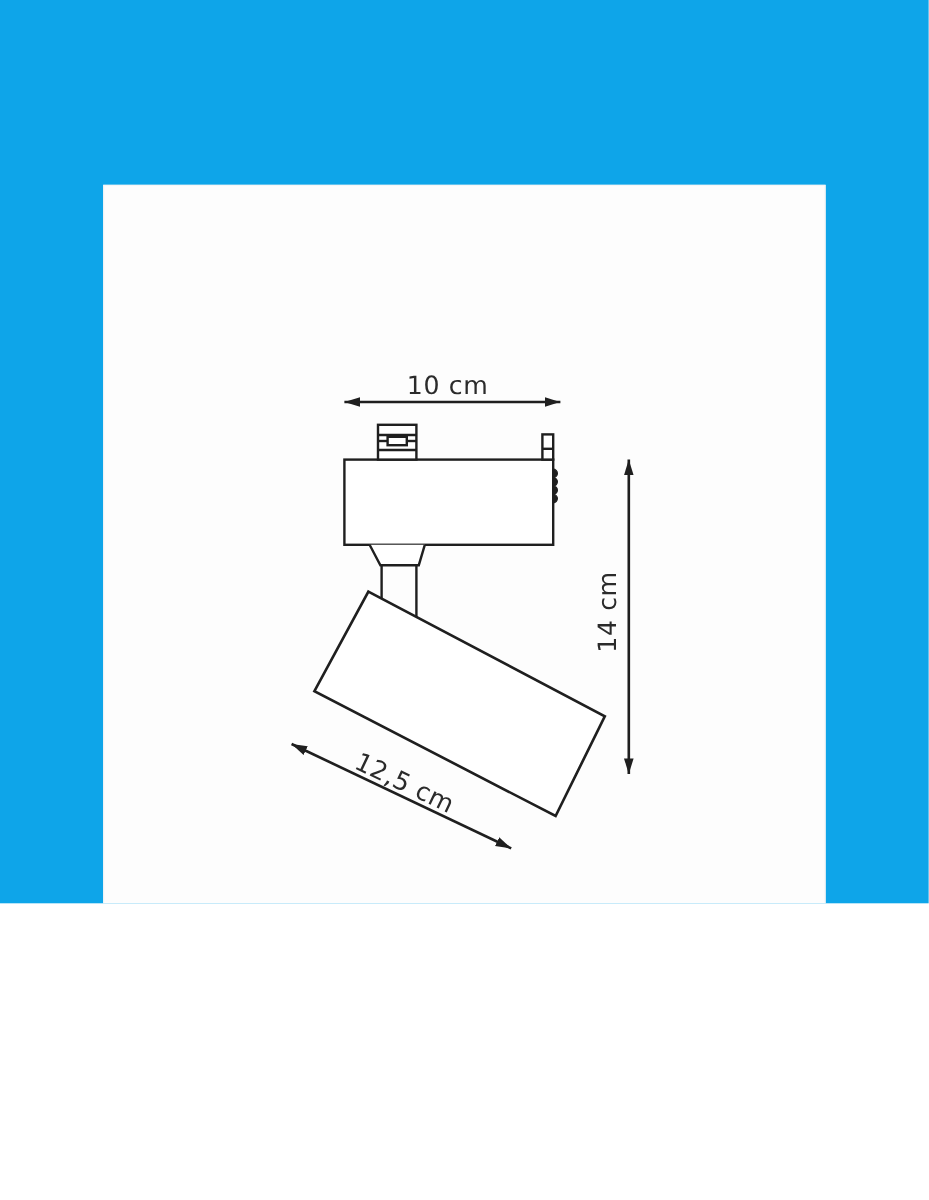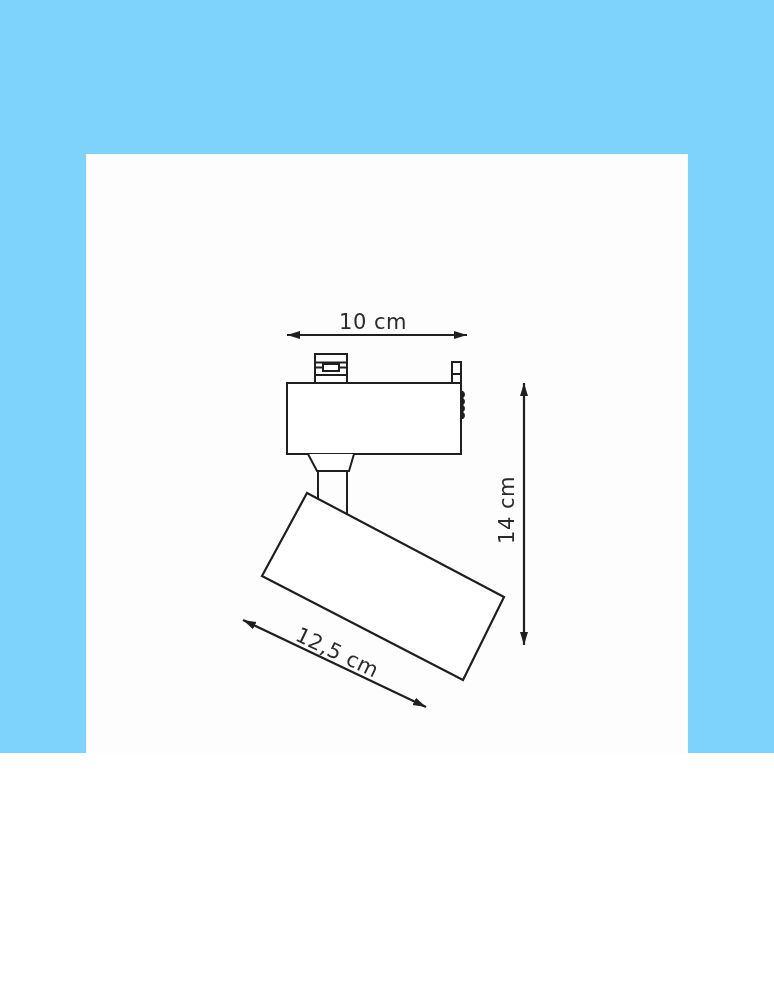--- a/index.html
+++ b/index.html
@@ -5,21 +5,21 @@
   html, body {
     margin: 0;
     padding: 0;
     background: #ffffff;
     font-family: "DejaVu Sans", "Liberation Sans", sans-serif;
   }
   .canvas {
     position: relative;
     width: 774px;
     height: 753px;
-    background: #7dd3fc;
+    background: #0ea5e9;
     overflow: hidden;
   }
   .image-frame {
     position: absolute;
     left: 86px;
     top: 154px;
     width: 602px;
     height: 690px;
     background: #fdfdfd;
     border: 1px solid #f6f6f6;

